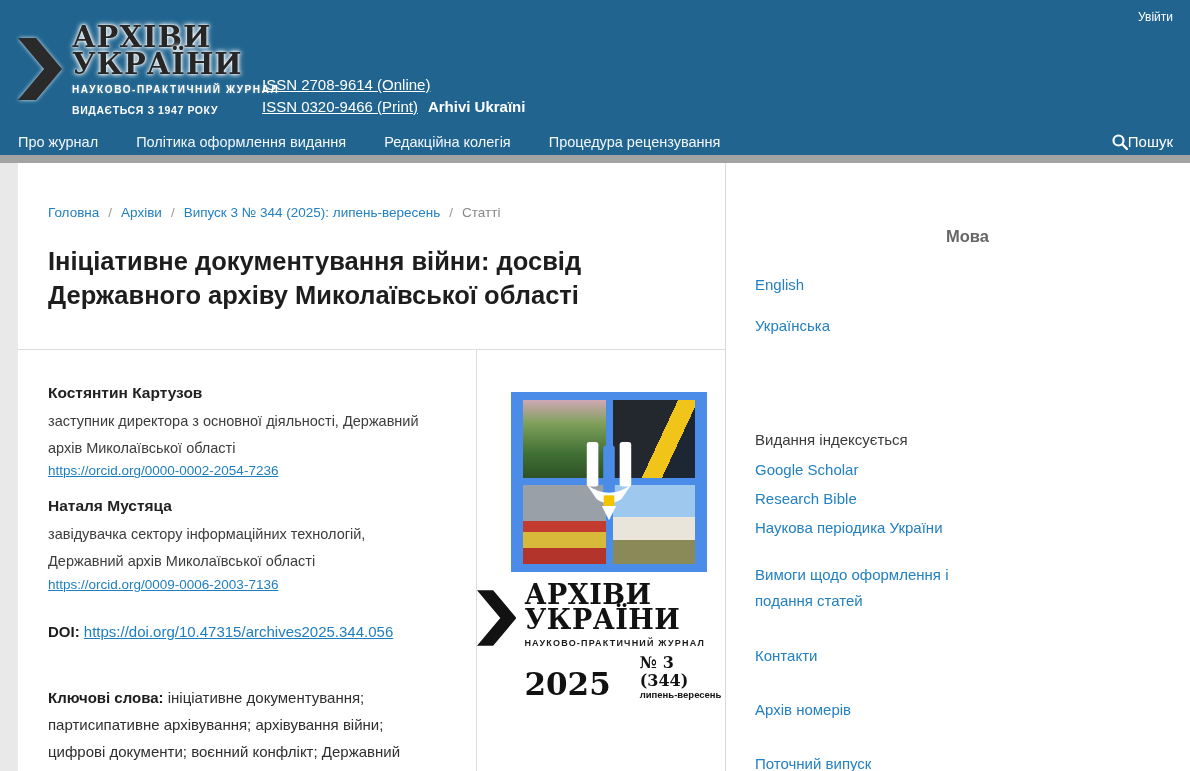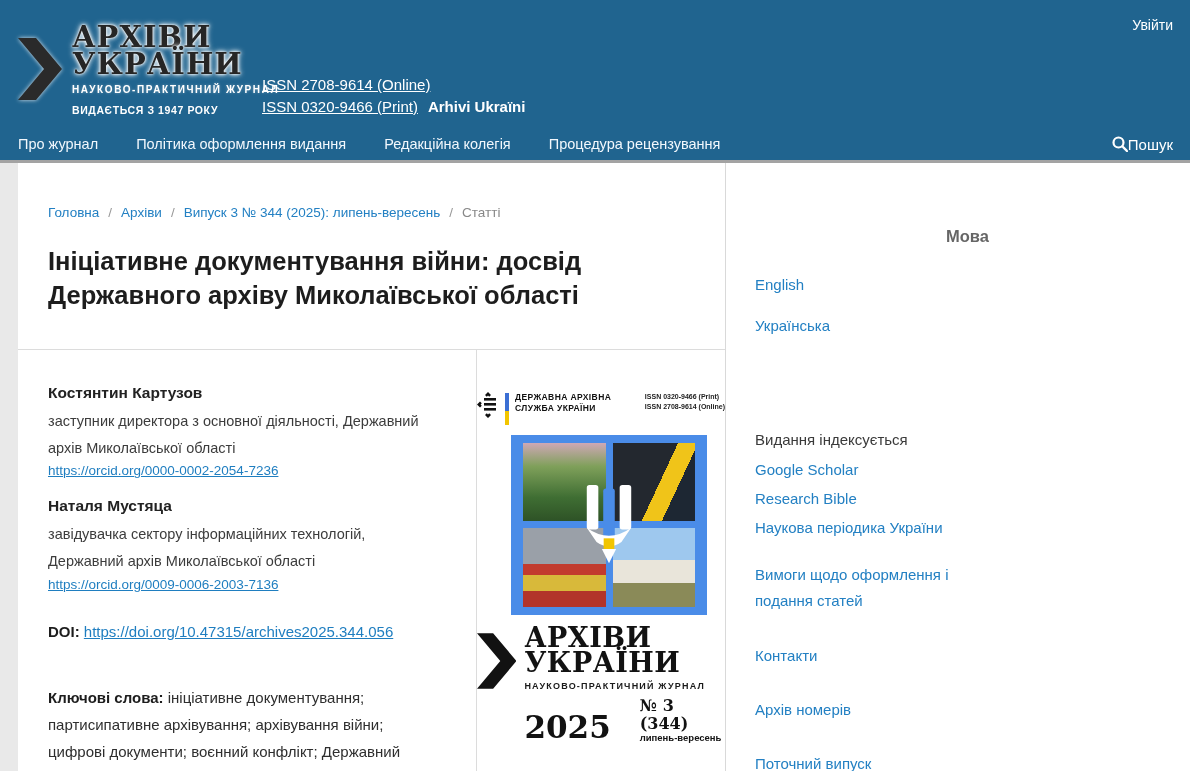--- a/index.html
+++ b/index.html
@@ -2,34 +2,34 @@
 <html lang="uk"><head>
 <meta charset="utf-8">
 <style>
   * { margin:0; padding:0; box-sizing:border-box; }
   html,body { width:1190px; height:771px; overflow:hidden; }
   body { background:#e9e9e9; font-family:"Liberation Sans", sans-serif; }
   a { text-decoration:none; cursor:pointer; }
 
   
   .top-header { position:relative; height:128px; background:#20648f; }
-  .login-link { position:absolute; top:17px; right:17px; color:#fff; font-size:14px; }
+  .login-link { position:absolute; top:10px; right:17px; color:#fff; font-size:12px; }
   .brand { position:absolute; left:18px; top:24px; display:flex; }
   .brand-chevron { margin-top:14px; margin-right:10px; filter:drop-shadow(0 0 2px rgba(255,255,255,.85)); }
   .brand-text-block { display:flex; flex-direction:column; }
   .brand-title { font-family:"DejaVu Serif", serif; font-weight:bold; color:#262626; font-size:29px; line-height:.92;
                  letter-spacing:1px; text-shadow:0 0 2px #fff, 0 0 4px #fff, 0 0 6px rgba(255,255,255,.9); }
   .brand-sub { color:#fff; font-weight:bold; font-size:10px; letter-spacing:1.6px; margin-top:7px; text-shadow:0 0 3px rgba(255,255,255,.4); }
   .brand-since { color:#fff; font-weight:bold; font-size:10.5px; letter-spacing:.6px; margin-top:9px; }
   .issn-block { position:absolute; left:262px; top:74px; font-size:15px; line-height:1.45; color:#fff; }
   .issn-block a { color:#fff; text-decoration:underline; }
   .issn-alt { font-weight:bold; margin-left:10px; }
 
   
-  .main-nav { height:35px; background:#20648f; border-bottom:3px solid #a3a3a3; display:flex; align-items:center; padding:0 17px 0 18px; }
+  .main-nav { height:35px; background:#20648f; border-bottom:8px solid #a3a3a3; display:flex; align-items:center; padding:0 17px 0 18px; }
   .main-nav .nav-item { color:#f2f8fd; font-size:14.5px; margin-right:38px; }
   .nav-search { margin-left:auto; display:flex; align-items:center; color:#fff; font-size:15px; gap:0; }
 
   
   .page { margin-left:18px; width:1172px; height:608px; background:#fff; display:flex; }
   .main-col { width:708px; border-right:1px solid #d9d9d9; display:flex; flex-direction:column; }
   .article-head { padding:42px 30px 0 30px; border-bottom:1px solid #dcdcdc; }
   .breadcrumb { font-size:13.5px; color:#888; }
   .breadcrumb a { color:#2380c3; }
   .crumb-sep { margin:0 9px; color:#999; }
@@ -153,39 +153,20 @@
         </div>
 
         <div class="keywords">
           <span class="kw-label">Ключові слова:</span><span> ініціативне документування; партисипативне архівування; архівування війни; цифрові документи; воєнний конфлікт; Державний архів Миколаївської області.</span>
         </div>
       </div>
 
       <div class="cover-col">
         <div class="cover">
 
-          <div class="cover-top">
-            <svg width="22" height="26" viewBox="0 0 22 26">
-              <g fill="#111">
-                <rect x="7" y="6" width="12" height="2.6"></rect>
-                <rect x="7" y="11" width="12" height="2.6"></rect>
-                <rect x="7" y="16" width="12" height="2.6"></rect>
-                <path d="M11 0 l3 3 -1.8 1.8 -1.2 -1.2 -1.2 1.2 -1.8 -1.8 z"></path>
-                <path d="M11 26 l3 -3 -1.8 -1.8 -1.2 1.2 -1.2 -1.2 -1.8 1.8 z"></path>
-                <path d="M0 12.5 l3 -3 1.8 1.8 -1.2 1.2 1.2 1.2 -1.8 1.8 z"></path>
-              </g>
-            </svg>
-            <div class="dass-bar"></div>
-            <div class="dass-title">ДЕРЖАВНА АРХІВНА
-СЛУЖБА УКРАЇНИ</div>
-            <div class="cover-issn">
-              <div>ISSN 0320-9466 (Print)</div>
-              <div>ISSN 2708-9614 (Online)</div>
-            </div>
-          </div>
 
           <div class="cover-photos">
             <div class="ph ph-soldier"></div>
             <div class="ph ph-building"></div>
             <div class="ph ph-flowers"></div>
             <div class="ph ph-church"></div>
             <svg class="trident" width="54" height="80" viewBox="0 0 60 90">
               <g>
                 <rect x="5" y="0" width="13" height="50" rx="3" fill="#ffffff"></rect>
                 <rect x="42" y="0" width="13" height="50" rx="3" fill="#ffffff"></rect>

